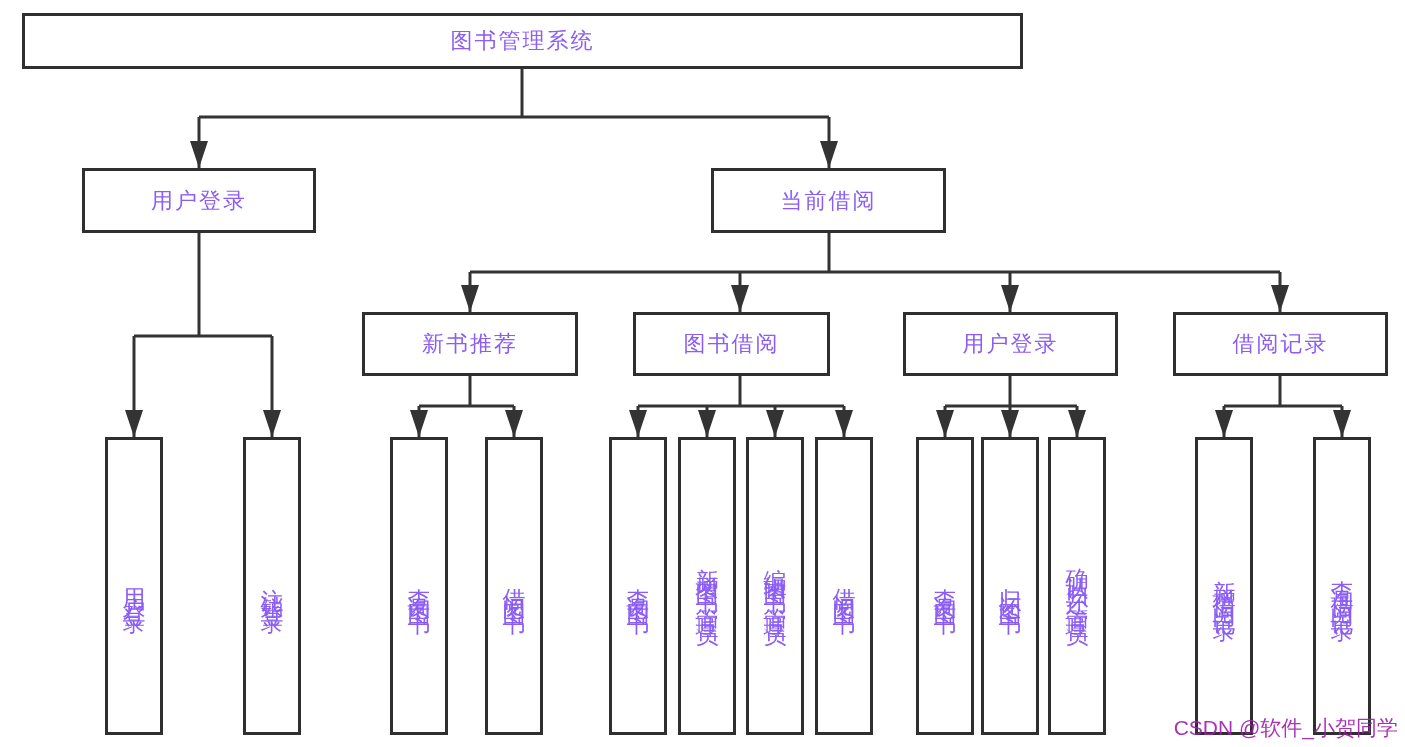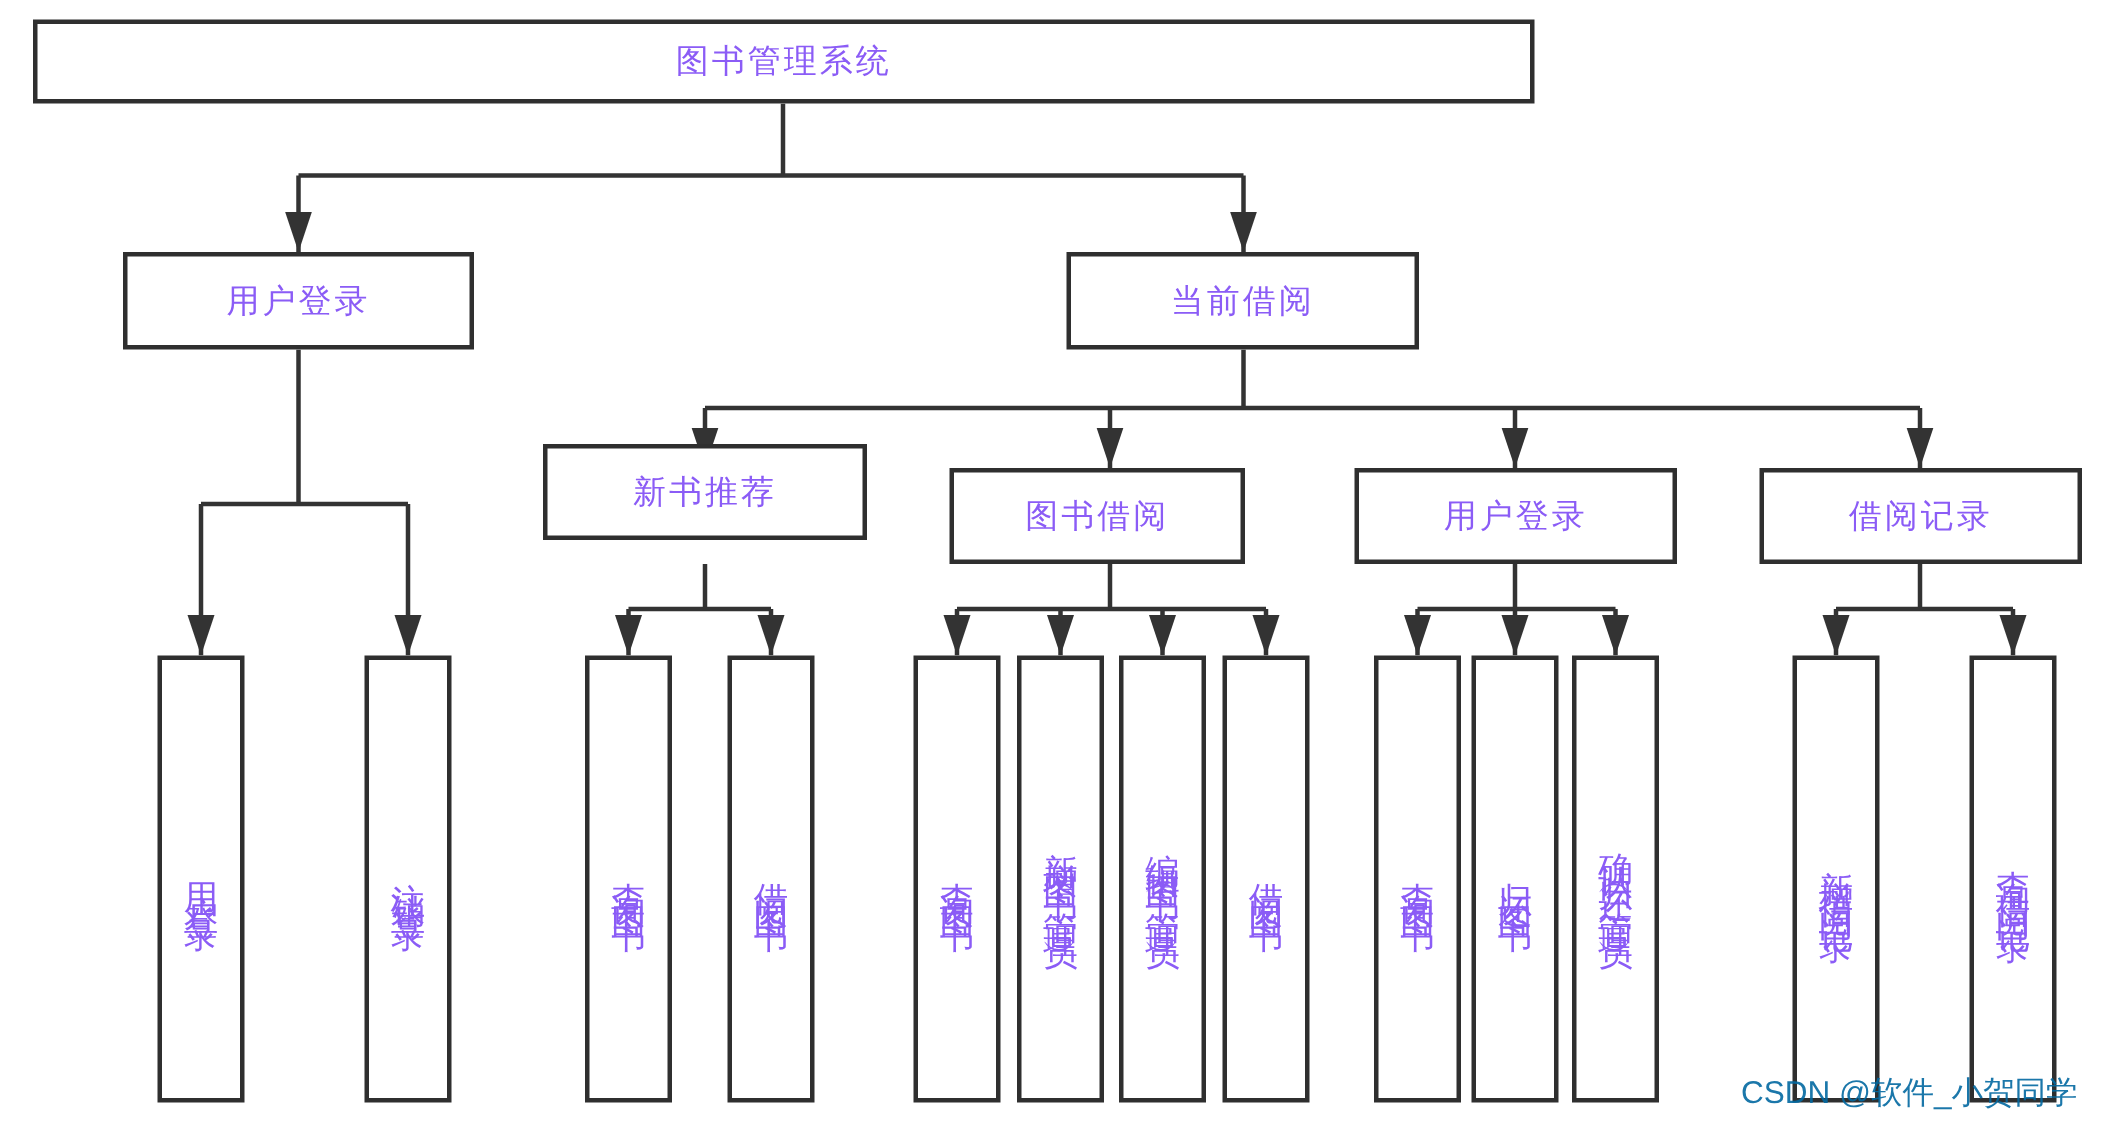--- a/index.html
+++ b/index.html
@@ -48,24 +48,24 @@
   }
   .leaf .vtext {
     writing-mode: vertical-rl;
     font-size: 23px;
     letter-spacing: 8px;
     line-height: 1;
     white-space: nowrap;
   }
   .watermark {
     position: absolute;
-    right: 20px;
+    right: 7px;
     top: 714px;
     font-size: 21px;
-    color: #0369a1;
+    color: #a21caf;
     opacity: 0.9;
     white-space: nowrap;
     z-index: 5;
   }
 </style>
 </head>
 <body>
 
 <div class="canvas">
 
@@ -121,21 +121,21 @@
     <span>图书管理系统</span>
   </div>
 
   <div class="box hbox" style="left:82px;top:168px;width:234px;height:65px">
     <span>用户登录</span>
   </div>
   <div class="box hbox" style="left:711px;top:168px;width:235px;height:65px">
     <span>当前借阅</span>
   </div>
 
-  <div class="box hbox" style="left:362px;top:296px;width:216px;height:64px">
+  <div class="box hbox" style="left:362px;top:312px;width:216px;height:64px">
     <span>新书推荐</span>
   </div>
   <div class="box hbox" style="left:633px;top:312px;width:197px;height:64px">
     <span>图书借阅</span>
   </div>
   <div class="box hbox" style="left:903px;top:312px;width:215px;height:64px">
     <span>用户登录</span>
   </div>
   <div class="box hbox" style="left:1173px;top:312px;width:215px;height:64px">
     <span>借阅记录</span>

